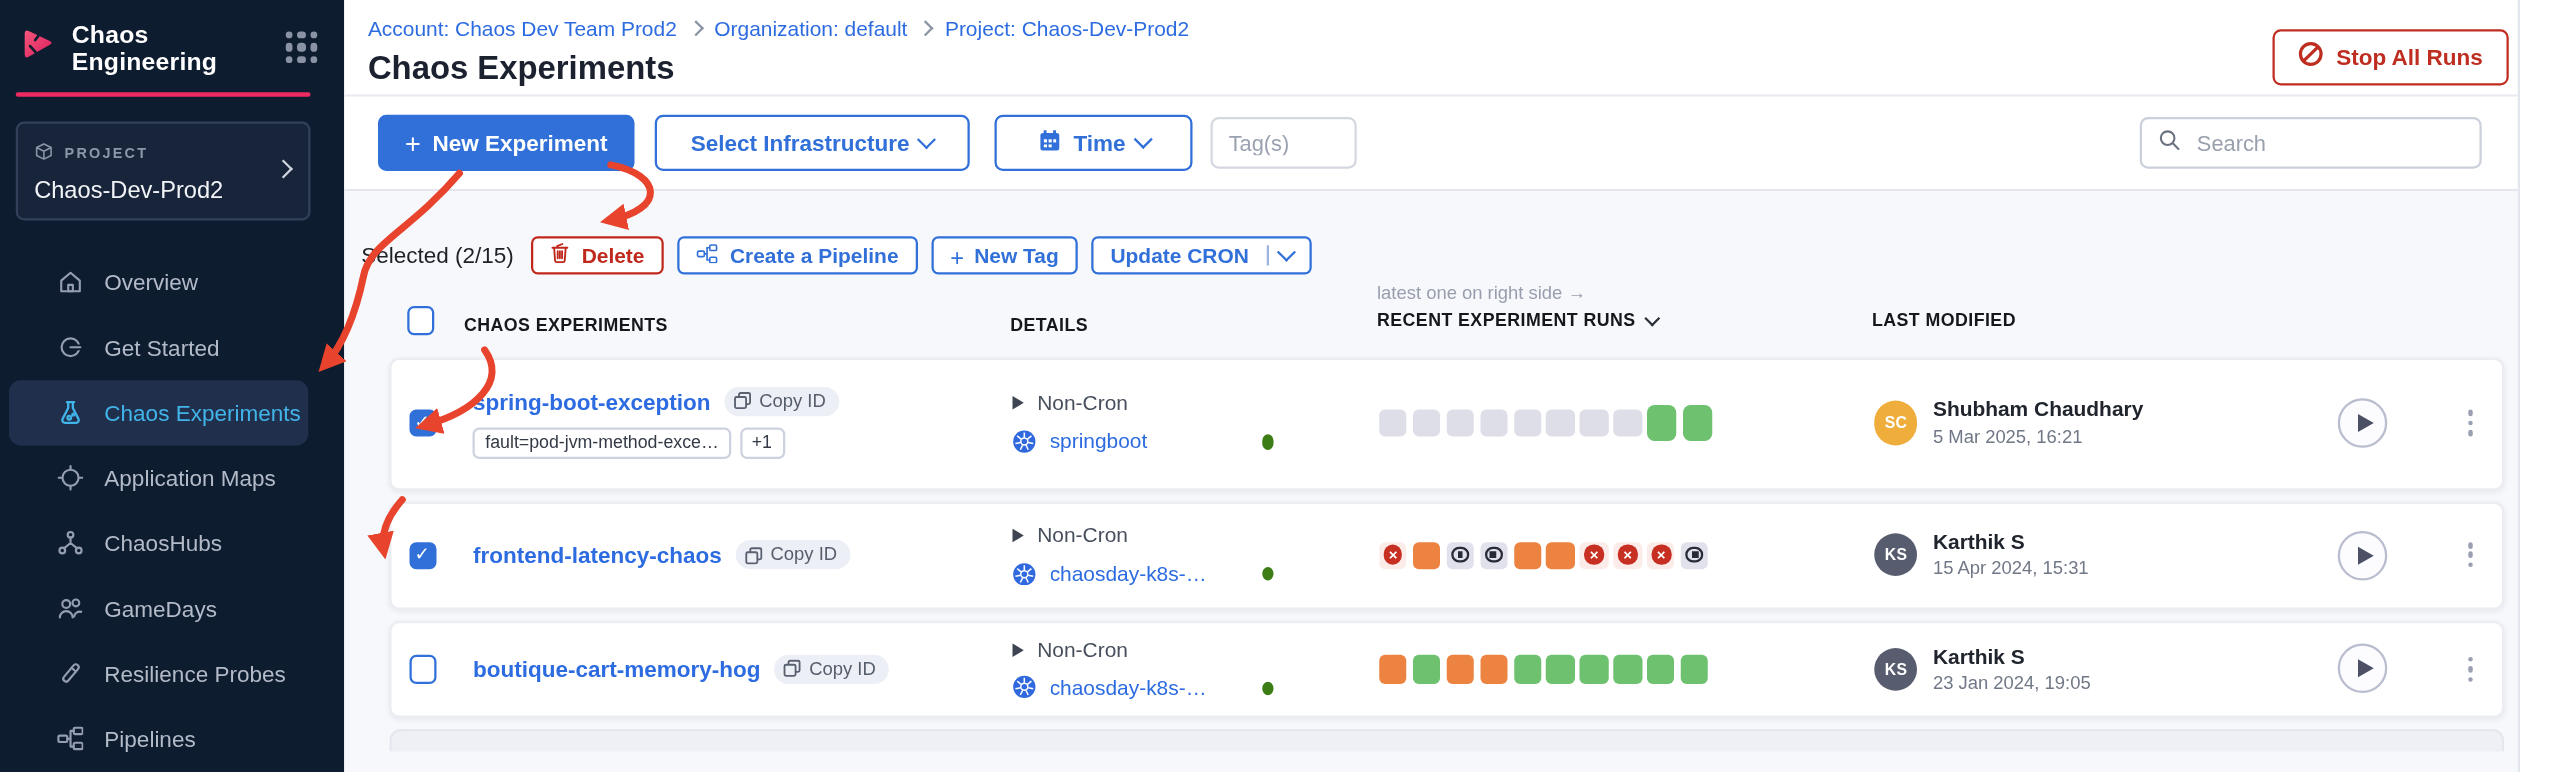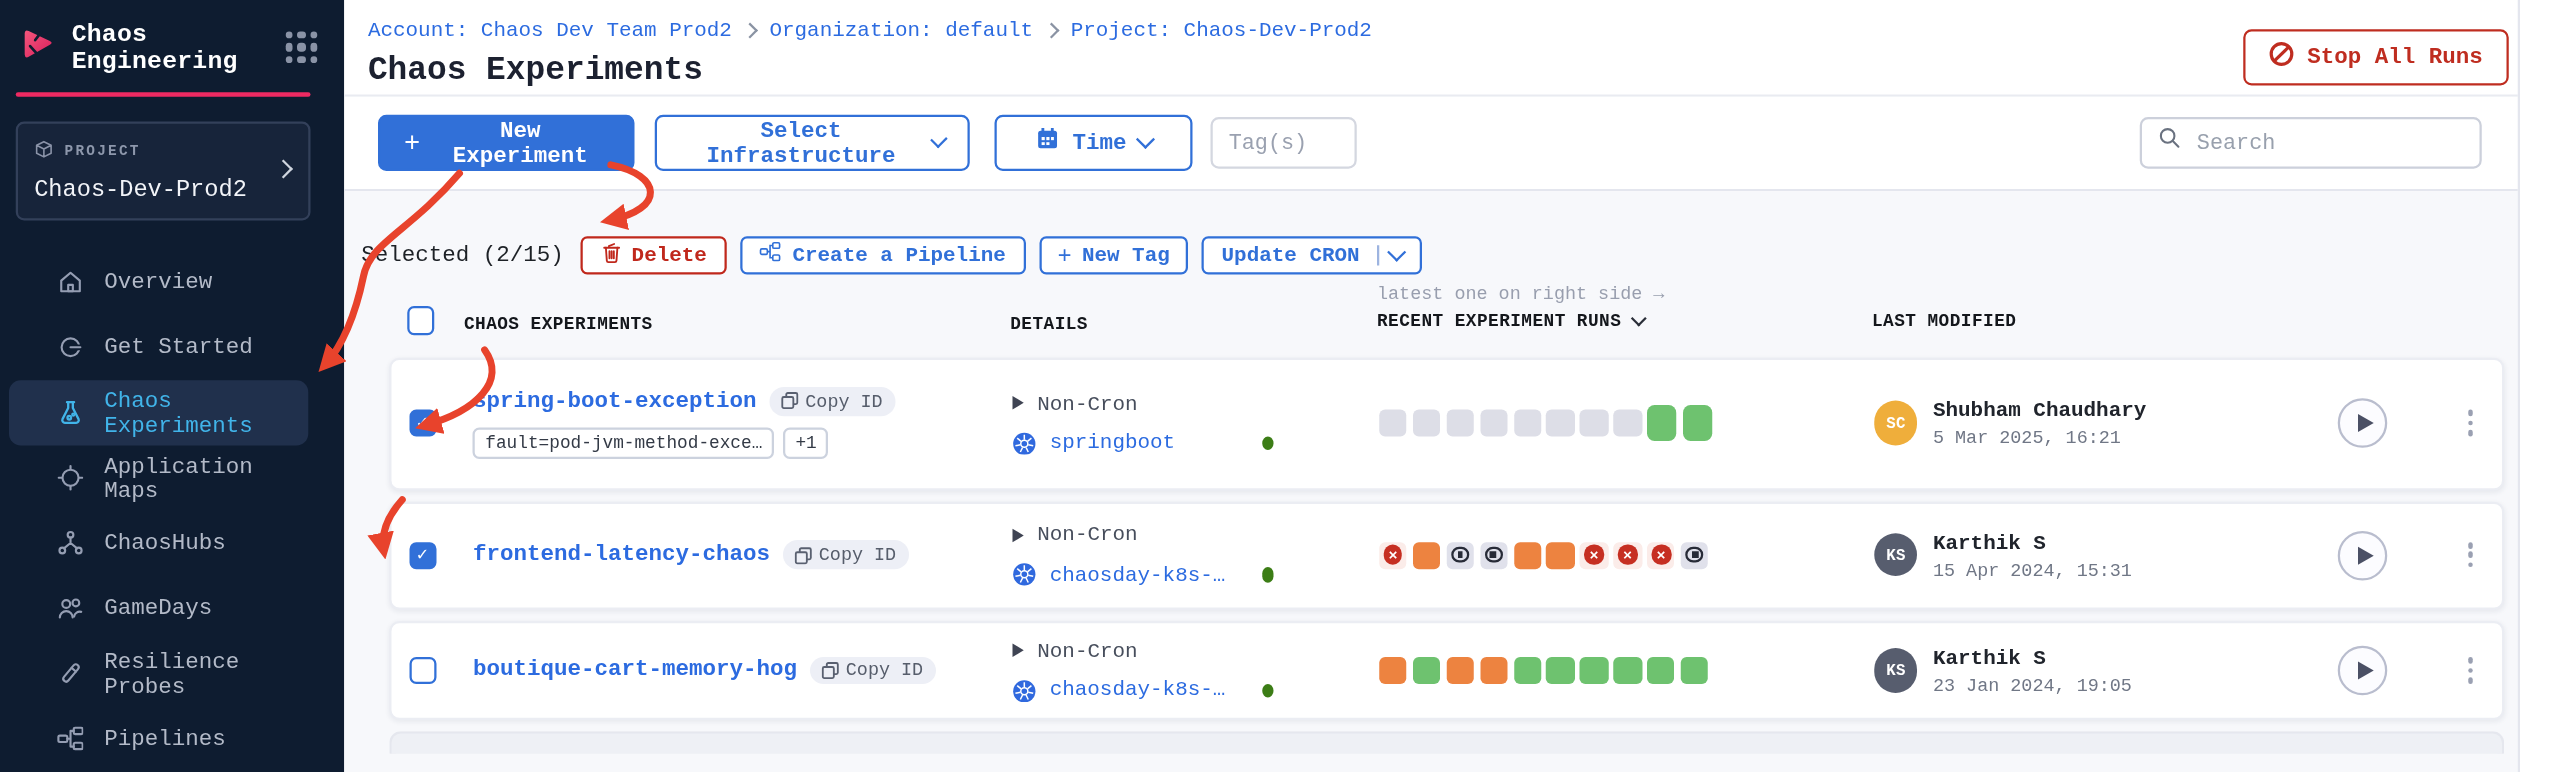--- a/index.html
+++ b/index.html
@@ -1,16 +1,16 @@
 <!DOCTYPE html>
 <html style="--accent-pink: #ee2a62; --primary-blue: #3170d8; --link-blue: #2c6be0; --danger-red: #bf2d20; --green: #6ec26f; --orange: #ed8340; --arrow-red: #e8432c;font-size:12px"><head>
 <meta charset="utf-8">
 <style>
   html,body{margin:0;padding:0;background:#fff;font-family:"Liberation Sans","DejaVu Sans",sans-serif;}
-  .viewport{width:2576px;height:773px;overflow:hidden;position:relative;background:#fff;font-family:Liberation Mono, monospace;}
+  .viewport{width:2576px;height:773px;overflow:hidden;position:relative;background:#fff;}
   .stage{width:1145px;height:344px;transform:scale(2.25);transform-origin:0 0;position:relative;background:#fff;}
   i{font-style:normal;}
   
   .sidebar{position:absolute;left:0;top:0;width:153px;height:344px;background:#0e1c30;overflow:hidden;}
   .brand{display:flex;align-items:center;gap:6.7px;padding:9px 12px 0 8.2px;}
   .brand-title{color:#fff;font-size:11px;font-weight:700;letter-spacing:0.1px;}
   .grid-icon{margin-left:auto;display:grid;grid-template-columns:repeat(3,3.4px);gap:1.9px;cursor:pointer;}
   .grid-icon i{width:3.4px;height:3.4px;border-radius:50%;background:#8a93a6;}
   .accent{height:2.2px;margin:8.2px 15px 0 6.7px;background:var(--accent-pink,#ee2a62);border-radius:1.5px;}
   .project-card{margin:10.5px 15px 0 6.7px;padding:6px 7.5px 6.7px;border:0.7px solid #33405a;border-radius:3.7px;background:#17243a;position:relative;cursor:pointer;}

